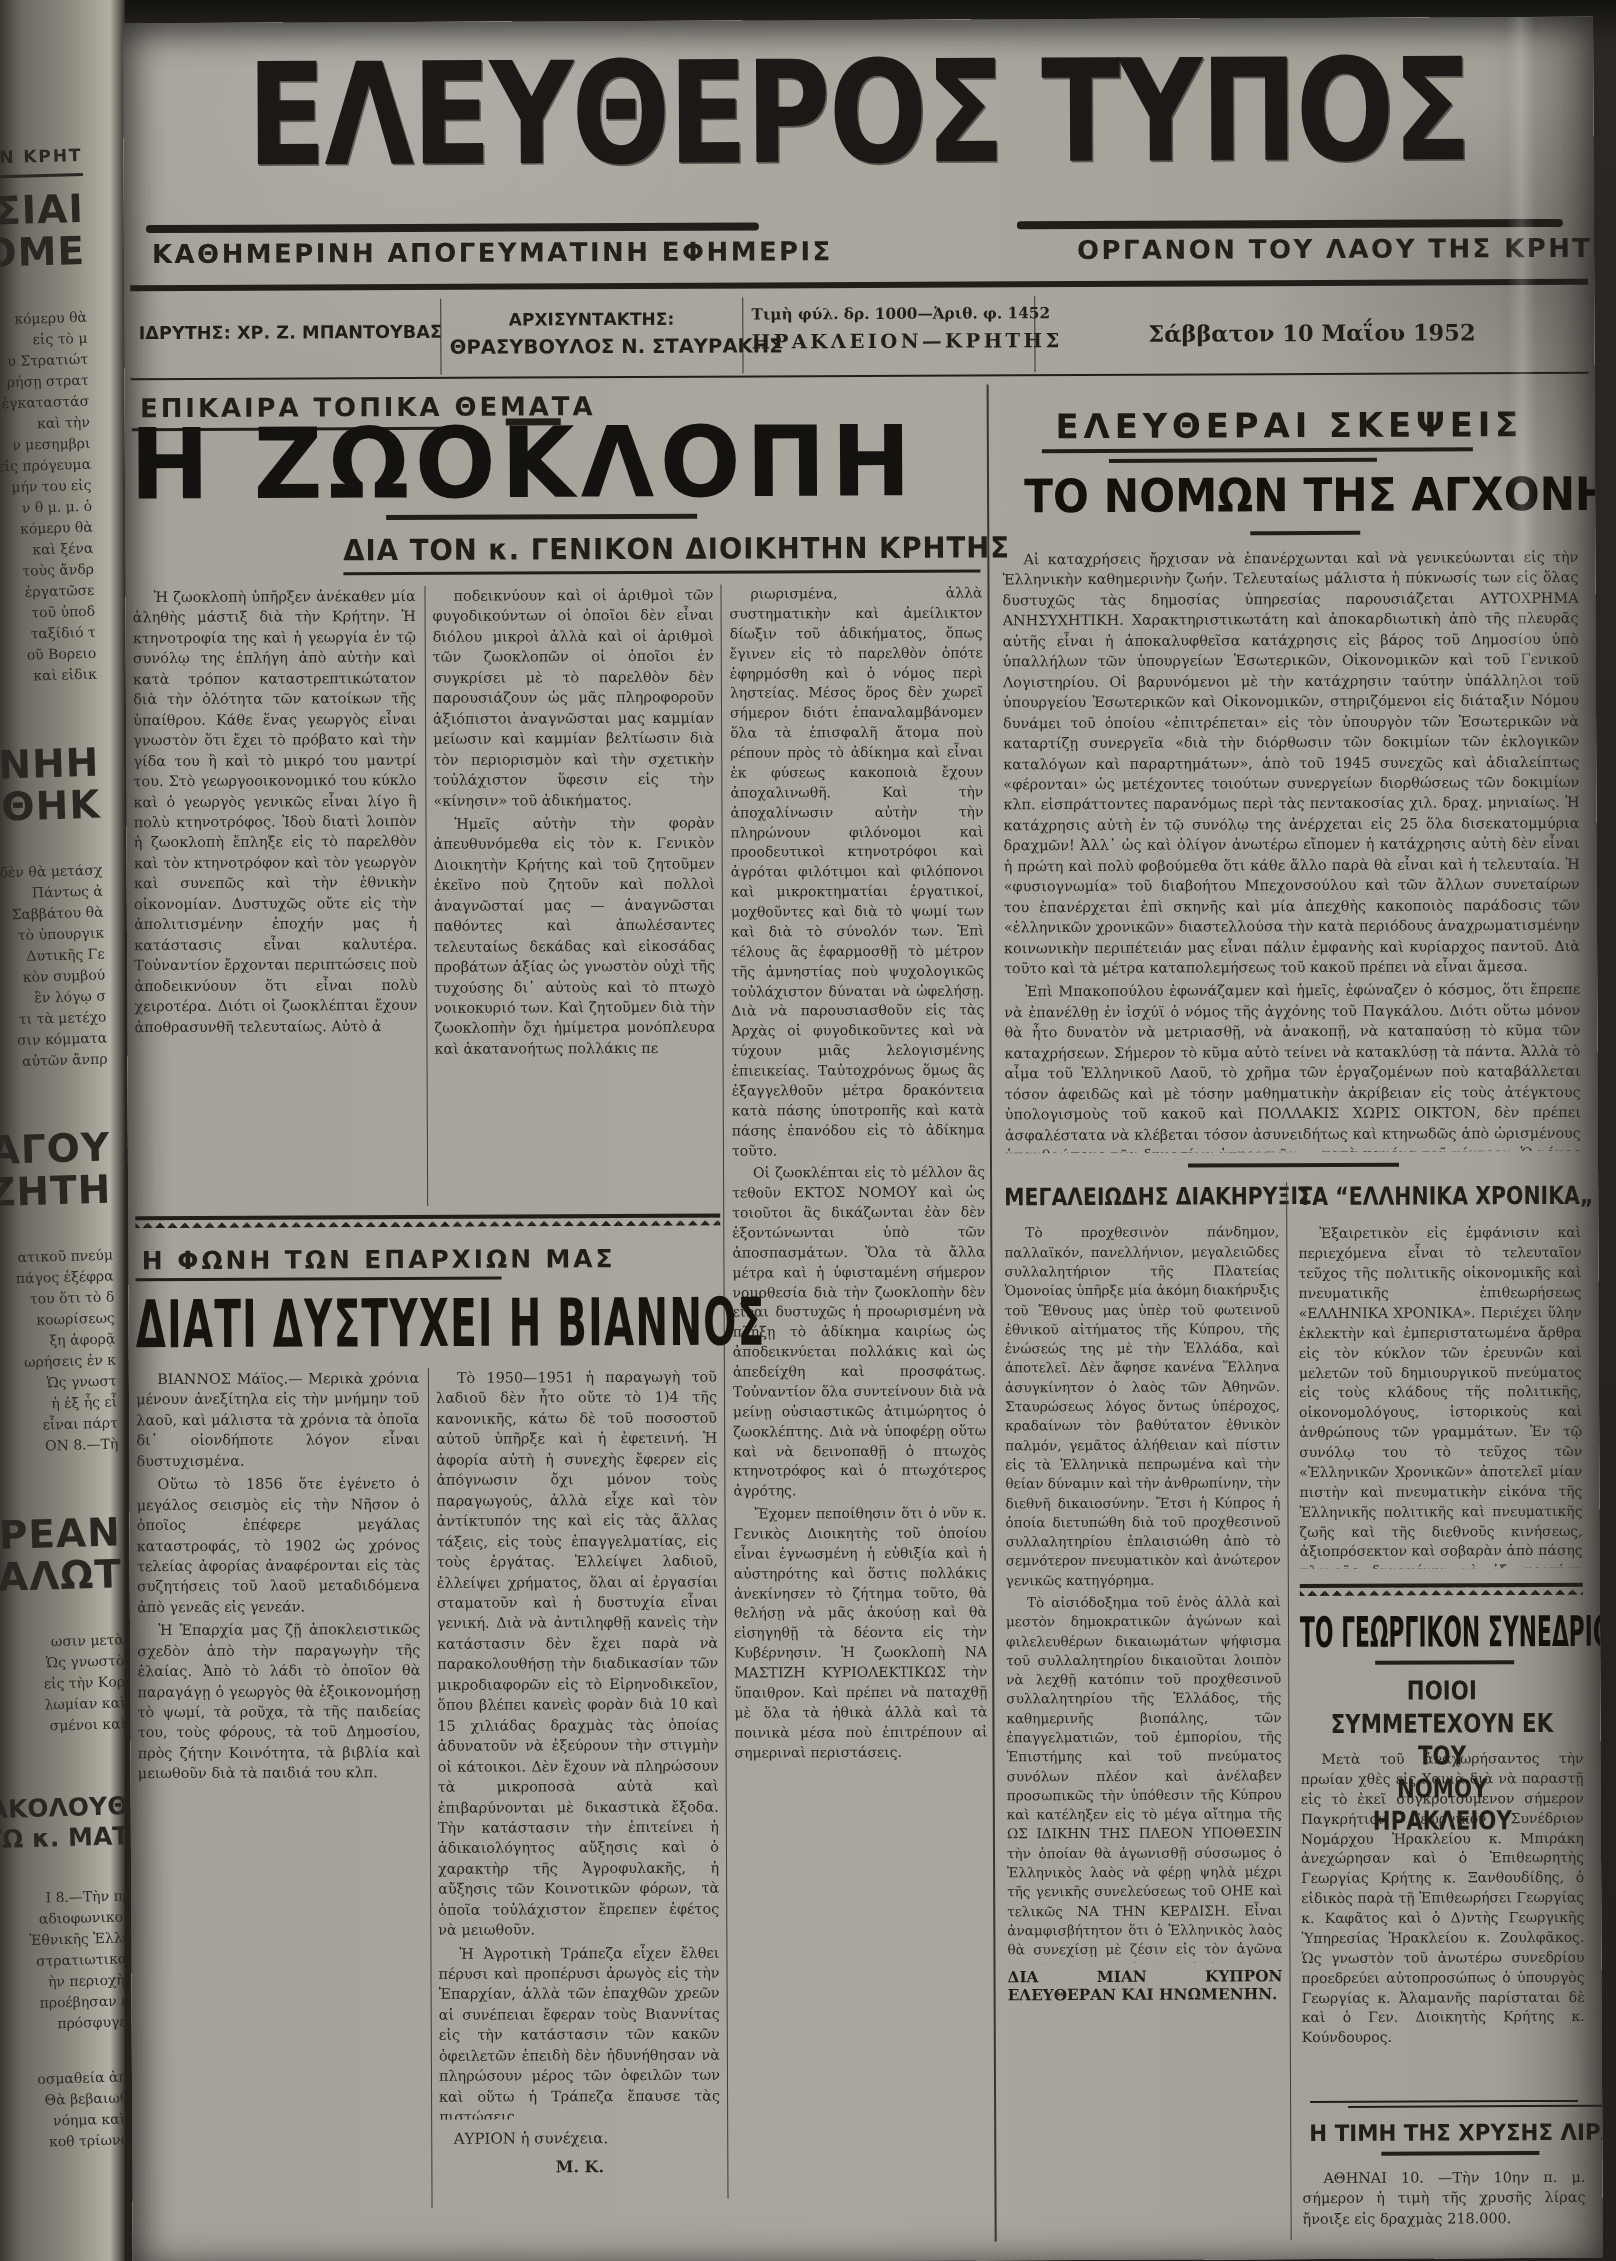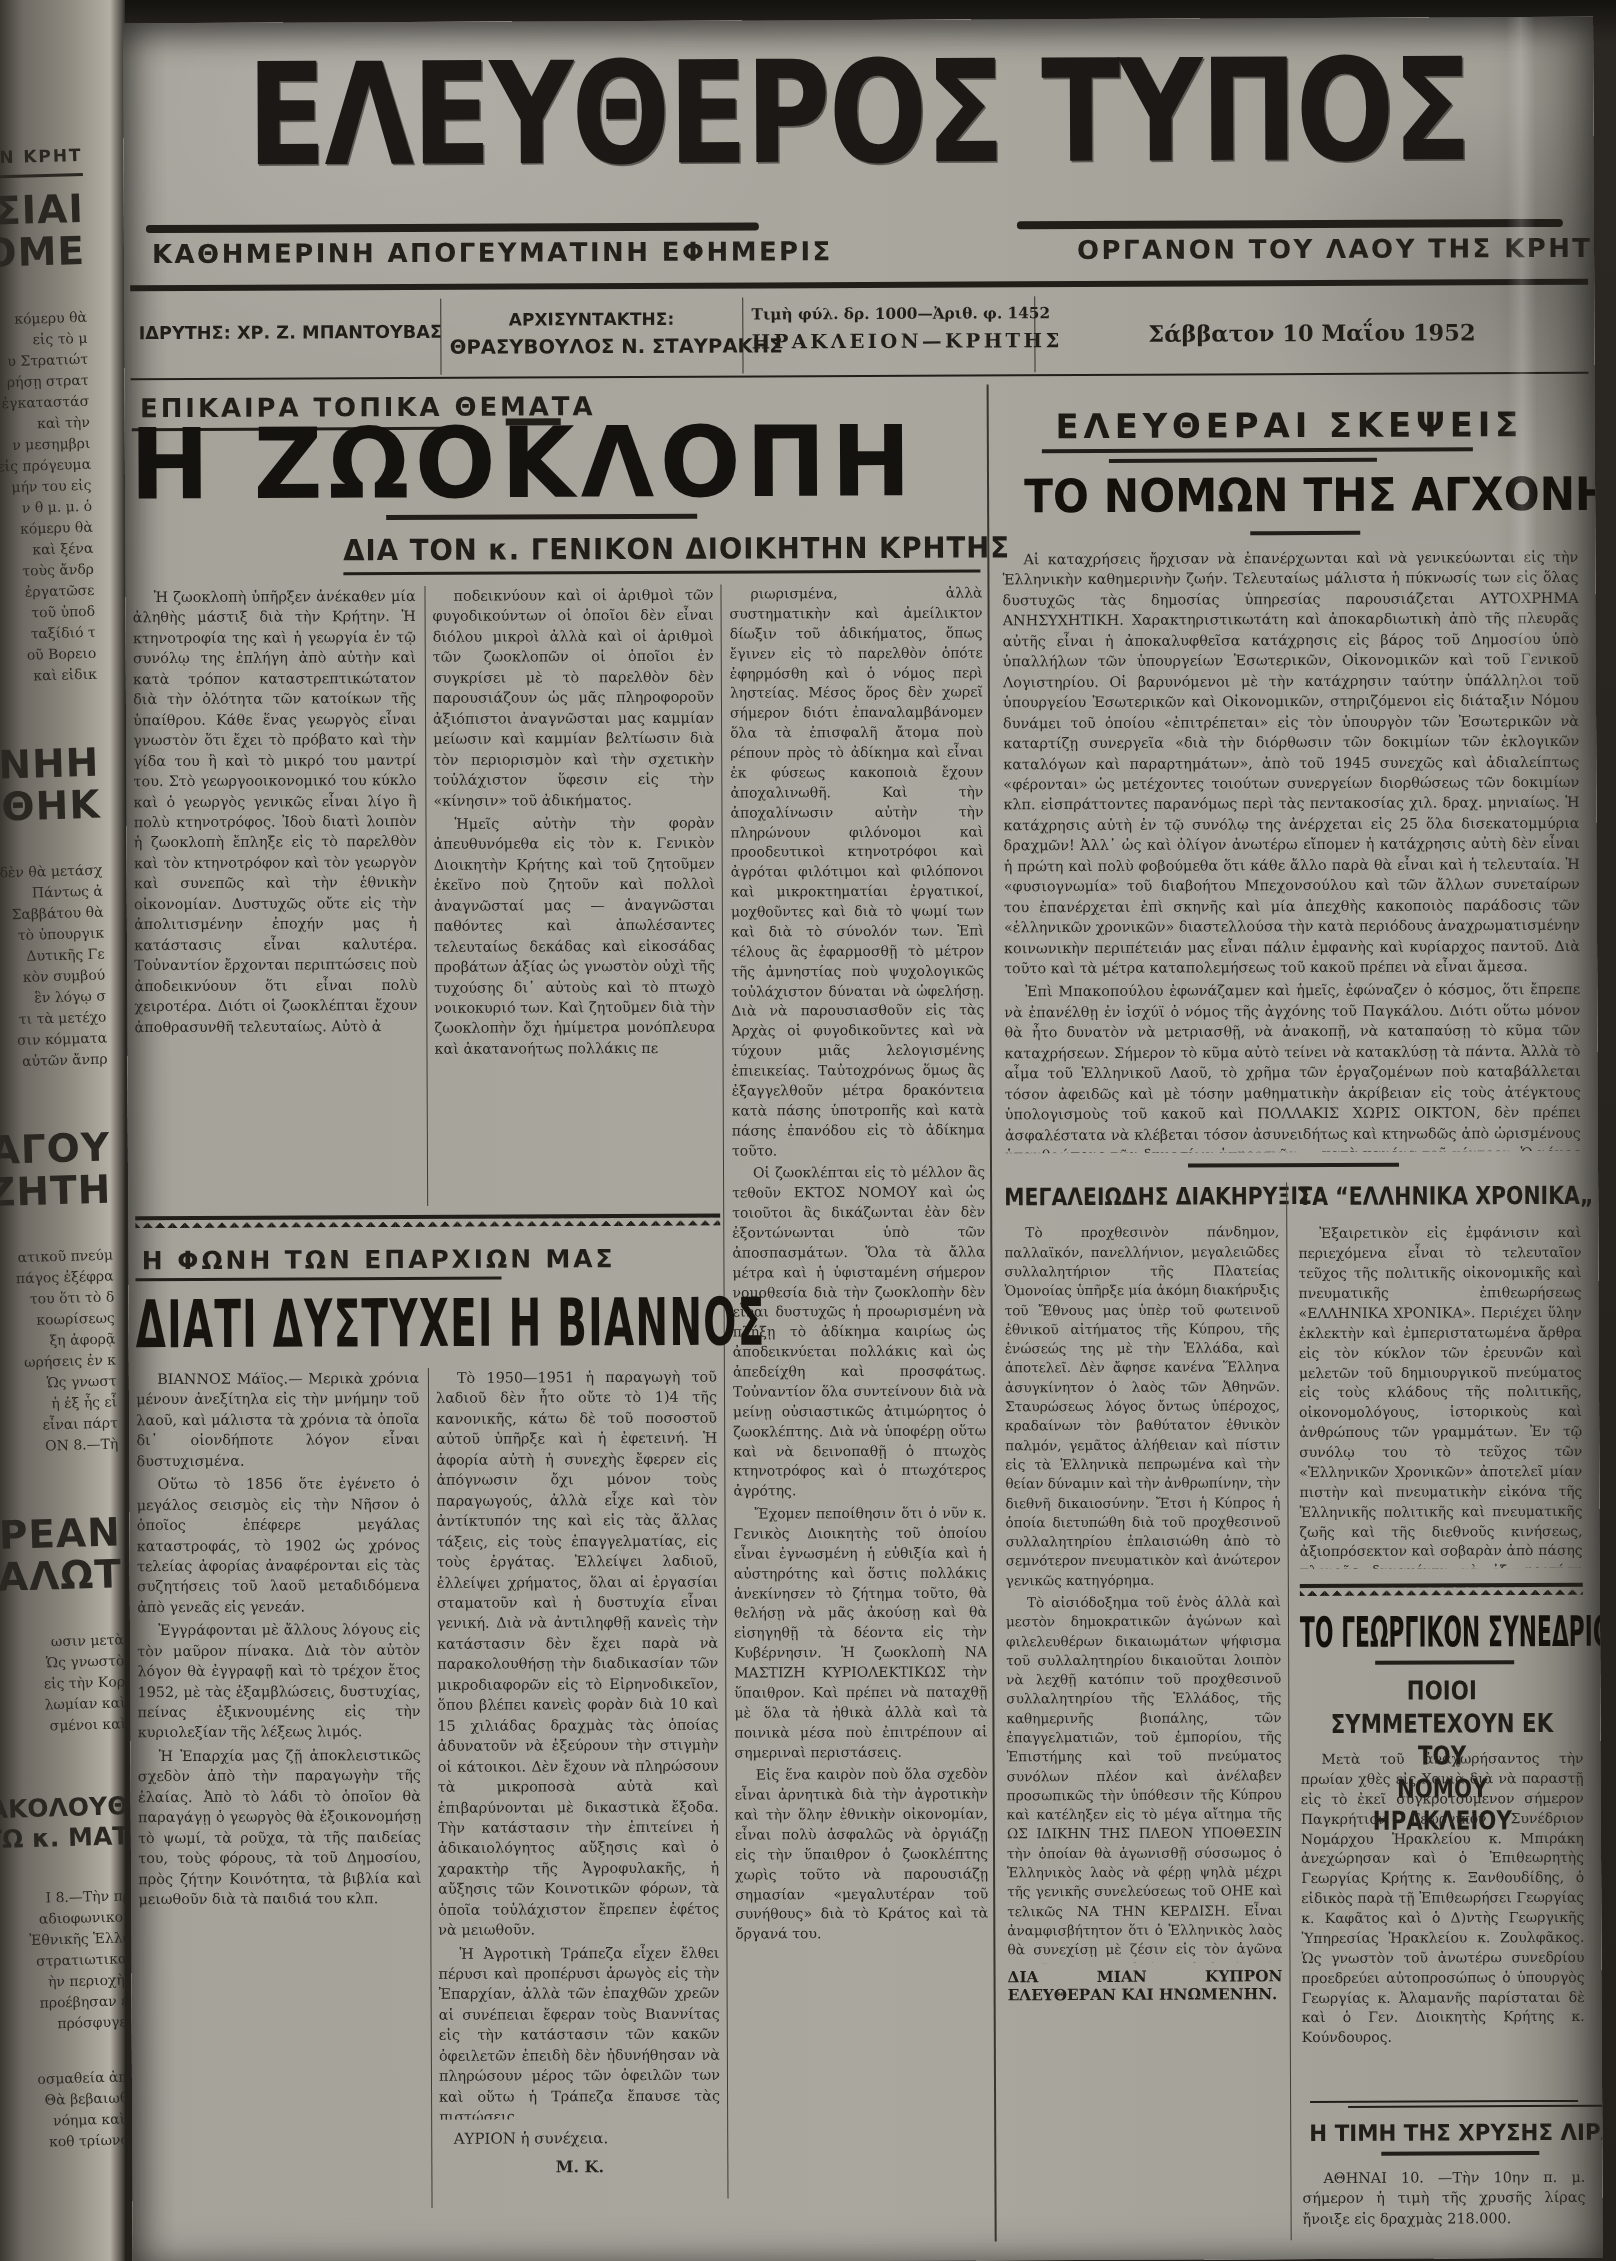--- a/index.html
+++ b/index.html
@@ -244,31 +244,29 @@
     <div class="abs" id="vdiv-a"></div>
     <div class="abs bodycol" id="lead-col2">
         <p>ποδεικνύουν καὶ οἱ ἀριθμοὶ τῶν φυγοδικούντων οἱ ὁποῖοι δὲν εἶναι διόλου μικροὶ ἀλλὰ καὶ οἱ ἀριθμοὶ τῶν ζωοκλοπῶν οἱ ὁποῖοι ἐν συγκρίσει μὲ τὸ παρελθὸν δὲν παρουσιάζουν ὡς μᾶς πληροφοροῦν ἀξιόπιστοι ἀναγνῶσται μας καμμίαν μείωσιν καὶ καμμίαν βελτίωσιν διὰ τὸν περιορισμὸν καὶ τὴν σχετικὴν τοὐλάχιστον ὕφεσιν εἰς τὴν «κίνησιν» τοῦ ἀδικήματος.</p>
         <p>Ἡμεῖς αὐτὴν τὴν φορὰν ἀπευθυνόμεθα εἰς τὸν κ. Γενικὸν Διοικητὴν Κρήτης καὶ τοῦ ζητοῦμεν ἐκεῖνο ποὺ ζητοῦν καὶ πολλοὶ ἀναγνῶσταί μας — ἀναγνῶσται παθόντες καὶ ἀπωλέσαντες τελευταίως δεκάδας καὶ εἰκοσάδας προβάτων ἀξίας ὡς γνωστὸν οὐχὶ τῆς τυχούσης δι᾽ αὐτοὺς καὶ τὸ πτωχὸ νοικοκυριό των. Καὶ ζητοῦμεν διὰ τὴν ζωοκλοπὴν ὄχι ἡμίμετρα μονόπλευρα καὶ ἀκατανοήτως πολλάκις πε</p>
       </div>
     <div class="abs" id="vdiv-b"></div>
     <div class="abs bodycol" id="lead-col3">
         <p>ριωρισμένα, ἀλλὰ συστηματικὴν καὶ ἀμείλικτον δίωξιν τοῦ ἀδικήματος, ὅπως ἔγινεν εἰς τὸ παρελθὸν ὁπότε ἐφηρμόσθη καὶ ὁ νόμος περὶ ληστείας. Μέσος ὅρος δὲν χωρεῖ σήμερον διότι ἐπαναλαμβάνομεν ὅλα τὰ ἐπισφαλῆ ἄτομα ποὺ ρέπουν πρὸς τὸ ἀδίκημα καὶ εἶναι ἐκ φύσεως κακοποιὰ ἔχουν ἀποχαλινωθῆ. Καὶ τὴν ἀποχαλίνωσιν αὐτὴν τὴν πληρώνουν φιλόνομοι καὶ προοδευτικοὶ κτηνοτρόφοι καὶ ἀγρόται φιλότιμοι καὶ φιλόπονοι καὶ μικροκτηματίαι ἐργατικοί, μοχθοῦντες καὶ διὰ τὸ ψωμί των καὶ διὰ τὸ σύνολόν των. Ἐπὶ τέλους ἂς ἐφαρμοσθῇ τὸ μέτρον τῆς ἀμνηστίας ποὺ ψυχολογικῶς τοὐλάχιστον δύναται νὰ ὠφελήσῃ. Διὰ νὰ παρουσιασθοῦν εἰς τὰς Ἀρχὰς οἱ φυγοδικοῦντες καὶ νὰ τύχουν μιᾶς λελογισμένης ἐπιεικείας. Ταὐτοχρόνως ὅμως ἂς ἐξαγγελθοῦν μέτρα δρακόντεια κατὰ πάσης ὑποτροπῆς καὶ κατὰ πάσης ἐπανόδου εἰς τὸ ἀδίκημα τοῦτο.</p>
         <p>Οἱ ζωοκλέπται εἰς τὸ μέλλον ἂς τεθοῦν ΕΚΤΟΣ ΝΟΜΟΥ καὶ ὡς τοιοῦτοι ἂς δικάζωνται ἐὰν δὲν ἐξοντώνωνται ὑπὸ τῶν ἀποσπασμάτων. Ὅλα τὰ ἄλλα μέτρα καὶ ἡ ὑφισταμένη σήμερον νομοθεσία διὰ τὴν ζωοκλοπὴν δὲν εἶναι δυστυχῶς ἡ προωρισμένη νὰ πλήξῃ τὸ ἀδίκημα καιρίως ὡς ἀποδεικνύεται πολλάκις καὶ ὡς ἀπεδείχθη καὶ προσφάτως. Τοὐναντίον ὅλα συντείνουν διὰ νὰ μείνῃ οὐσιαστικῶς ἀτιμώρητος ὁ ζωοκλέπτης. Διὰ νὰ ὑποφέρῃ οὕτω καὶ νὰ δεινοπαθῇ ὁ πτωχὸς κτηνοτρόφος καὶ ὁ πτωχότερος ἀγρότης.</p>
         <p>Ἔχομεν πεποίθησιν ὅτι ὁ νῦν κ. Γενικὸς Διοικητὴς τοῦ ὁποίου εἶναι ἐγνωσμένη ἡ εὐθιξία καὶ ἡ αὐστηρότης καὶ ὅστις πολλάκις ἀνεκίνησεν τὸ ζήτημα τοῦτο, θὰ θελήσῃ νὰ μᾶς ἀκούσῃ καὶ θὰ εἰσηγηθῇ τὰ δέοντα εἰς τὴν Κυβέρνησιν. Ἡ ζωοκλοπὴ ΝΑ ΜΑΣΤΙΖΗ ΚΥΡΙΟΛΕΚΤΙΚΩΣ τὴν ὕπαιθρον. Καὶ πρέπει νὰ παταχθῇ μὲ ὅλα τὰ ἠθικὰ ἀλλὰ καὶ τὰ ποινικὰ μέσα ποὺ ἐπιτρέπουν αἱ σημεριναὶ περιστάσεις.</p>
-        <p>Εἰς ἕνα καιρὸν ποὺ ὅλα σχεδὸν εἶναι ἀρνητικὰ διὰ τὴν ἀγροτικὴν καὶ τὴν ὅλην ἐθνικὴν οἰκονομίαν, εἶναι πολὺ ἀσφαλῶς νὰ ὀργιάζῃ εἰς τὴν ὕπαιθρον ὁ ζωοκλέπτης χωρὶς τοῦτο νὰ παρουσιάζῃ σημασίαν «μεγαλυτέραν τοῦ συνήθους» διὰ τὸ Κράτος καὶ τὰ ὄργανά του.</p>
       </div>
 
     <div class="abs zigzag" id="zig-left"></div>
     <div class="abs" id="prov-kicker">Η ΦΩΝΗ ΤΩΝ ΕΠΑΡΧΙΩΝ ΜΑΣ</div>
     <div class="abs bar" id="prov-kicker-line"></div>
     <div class="abs" id="prov-headline">ΔΙΑΤΙ ΔΥΣΤΥΧΕΙ Η ΒΙΑΝΝΟΣ</div>
     <div class="abs bodycol" id="prov-col1">
         <p>ΒΙΑΝΝΟΣ Μάϊος.— Μερικὰ χρόνια μένουν ἀνεξίτηλα εἰς τὴν μνήμην τοῦ λαοῦ, καὶ μάλιστα τὰ χρόνια τὰ ὁποῖα δι᾽ οἱονδήποτε λόγον εἶναι δυστυχισμένα.</p>
         <p>Οὕτω τὸ 1856 ὅτε ἐγένετο ὁ μεγάλος σεισμὸς εἰς τὴν Νῆσον ὁ ὁποῖος ἐπέφερε μεγάλας καταστροφάς, τὸ 1902 ὡς χρόνος τελείας ἀφορίας ἀναφέρονται εἰς τὰς συζητήσεις τοῦ λαοῦ μεταδιδόμενα ἀπὸ γενεᾶς εἰς γενεάν.</p>
-        <p>Ἐγγράφονται μὲ ἄλλους λόγους εἰς τὸν μαῦρον πίνακα. Διὰ τὸν αὐτὸν λόγον θὰ ἐγγραφῇ καὶ τὸ τρέχον ἔτος 1952, μὲ τὰς ἐξαμβλώσεις, δυστυχίας, πείνας ἐξικνουμένης εἰς τὴν κυριολεξίαν τῆς λέξεως λιμός.</p>
         <p>Ἡ Ἐπαρχία μας ζῇ ἀποκλειστικῶς σχεδὸν ἀπὸ τὴν παραγωγὴν τῆς ἐλαίας. Ἀπὸ τὸ λάδι τὸ ὁποῖον θὰ παραγάγῃ ὁ γεωργὸς θὰ ἐξοικονομήσῃ τὸ ψωμί, τὰ ροῦχα, τὰ τῆς παιδείας του, τοὺς φόρους, τὰ τοῦ Δημοσίου, πρὸς ζήτην Κοινότητα, τὰ βιβλία καὶ μειωθοῦν διὰ τὰ παιδιά του κλπ.</p>
       </div>
     <div class="abs" id="vdiv-c"></div>
     <div class="abs bodycol" id="prov-col2">
       <div class="bodyflex">
           <p>Τὸ 1950—1951 ἡ παραγωγὴ τοῦ λαδιοῦ δὲν ἦτο οὔτε τὸ 1)4 τῆς κανονικῆς, κάτω δὲ τοῦ ποσοστοῦ αὐτοῦ ὑπῆρξε καὶ ἡ ἐφετεινή. Ἡ ἀφορία αὐτὴ ἡ συνεχὴς ἔφερεν εἰς ἀπόγνωσιν ὄχι μόνον τοὺς παραγωγούς, ἀλλὰ εἶχε καὶ τὸν ἀντίκτυπόν της καὶ εἰς τὰς ἄλλας τάξεις, εἰς τοὺς ἐπαγγελματίας, εἰς τοὺς ἐργάτας. Ἐλλείψει λαδιοῦ, ἐλλείψει χρήματος, ὅλαι αἱ ἐργασίαι σταματοῦν καὶ ἡ δυστυχία εἶναι γενική. Διὰ νὰ ἀντιληφθῇ κανεὶς τὴν κατάστασιν δὲν ἔχει παρὰ νὰ παρακολουθήσῃ τὴν διαδικασίαν τῶν μικροδιαφορῶν εἰς τὸ Εἰρηνοδικεῖον, ὅπου βλέπει κανεὶς φορὰν διὰ 10 καὶ 15 χιλιάδας δραχμὰς τὰς ὁποίας ἀδυνατοῦν νὰ ἐξεύρουν τὴν στιγμὴν οἱ κάτοικοι. Δὲν ἔχουν νὰ πληρώσουν τὰ μικροποσὰ αὐτὰ καὶ ἐπιβαρύνονται μὲ δικαστικὰ ἔξοδα. Τὴν κατάστασιν τὴν ἐπιτείνει ἡ ἀδικαιολόγητος αὔξησις καὶ ὁ χαρακτὴρ τῆς Ἀγροφυλακῆς, ἡ αὔξησις τῶν Κοινοτικῶν φόρων, τὰ ὁποῖα τοὐλάχιστον ἔπρεπεν ἐφέτος νὰ μειωθοῦν.</p>
           <p>Ἡ Ἀγροτικὴ Τράπεζα εἶχεν ἔλθει πέρυσι καὶ προπέρυσι ἀρωγὸς εἰς τὴν Ἐπαρχίαν, ἀλλὰ τῶν ἐπαχθῶν χρεῶν αἱ συνέπειαι ἔφεραν τοὺς Βιαννίτας εἰς τὴν κατάστασιν τῶν κακῶν ὀφειλετῶν ἐπειδὴ δὲν ἠδυνήθησαν νὰ πληρώσουν μέρος τῶν ὀφειλῶν των καὶ οὕτω ἡ Τράπεζα ἔπαυσε τὰς πιστώσεις.</p>
         </div>
       <div id="prov-tomorrow">ΑΥΡΙΟΝ ἡ συνέχεια.</div>
       <div id="prov-byline">Μ. Κ.</div>

